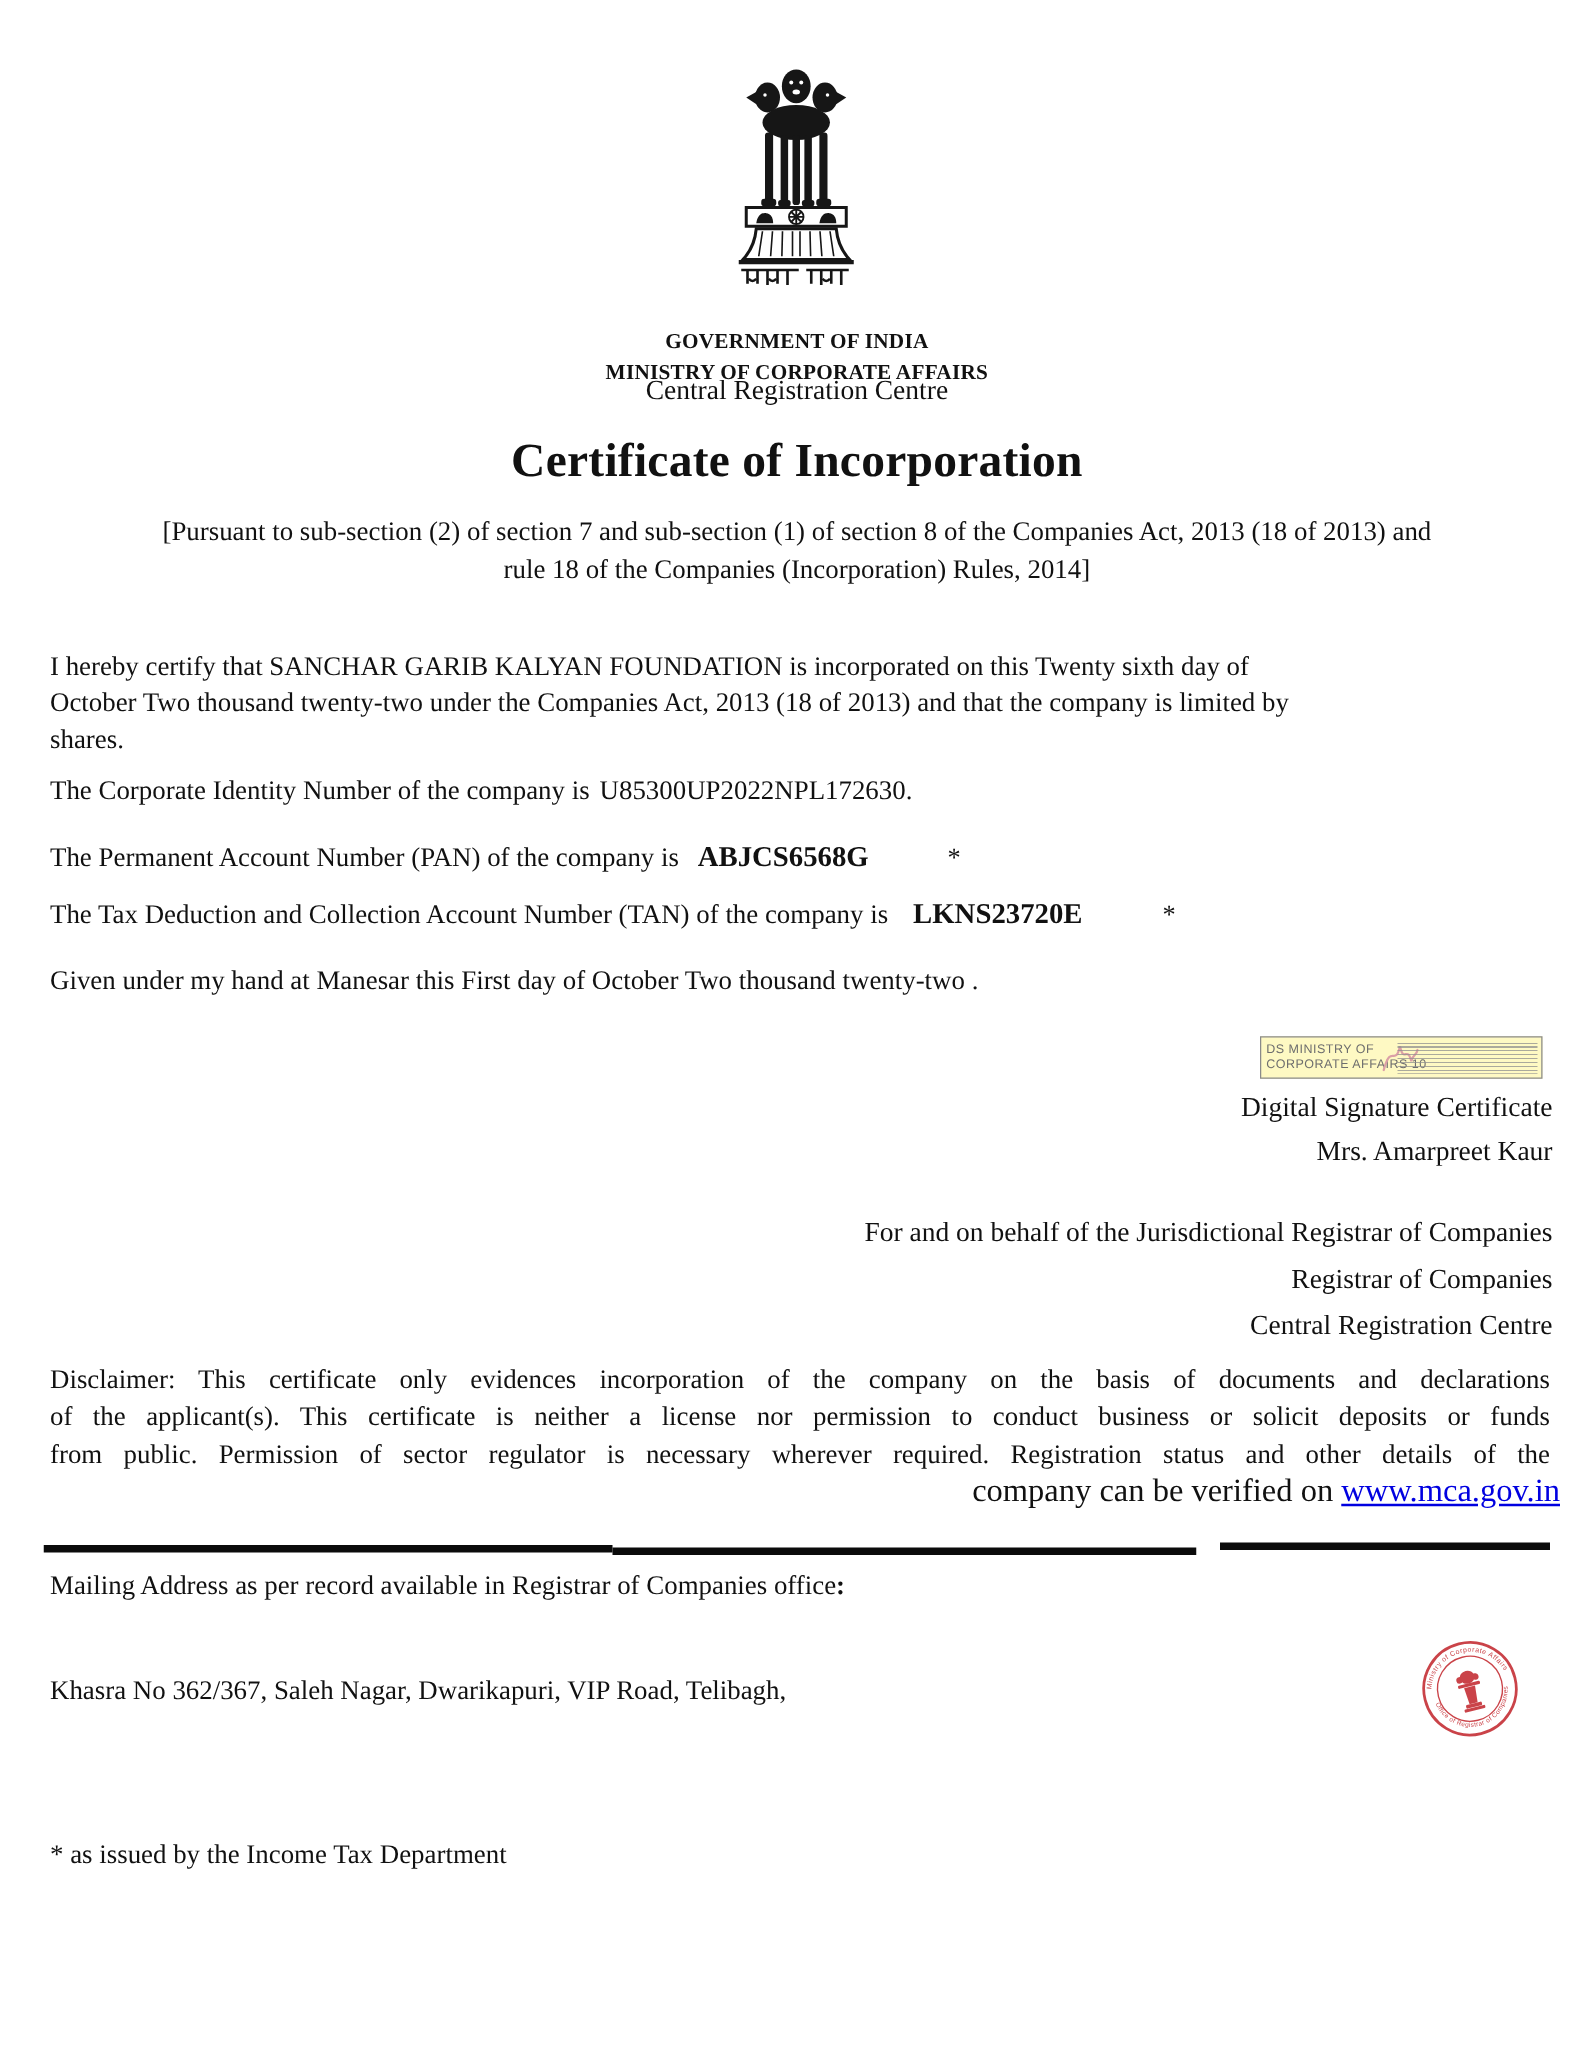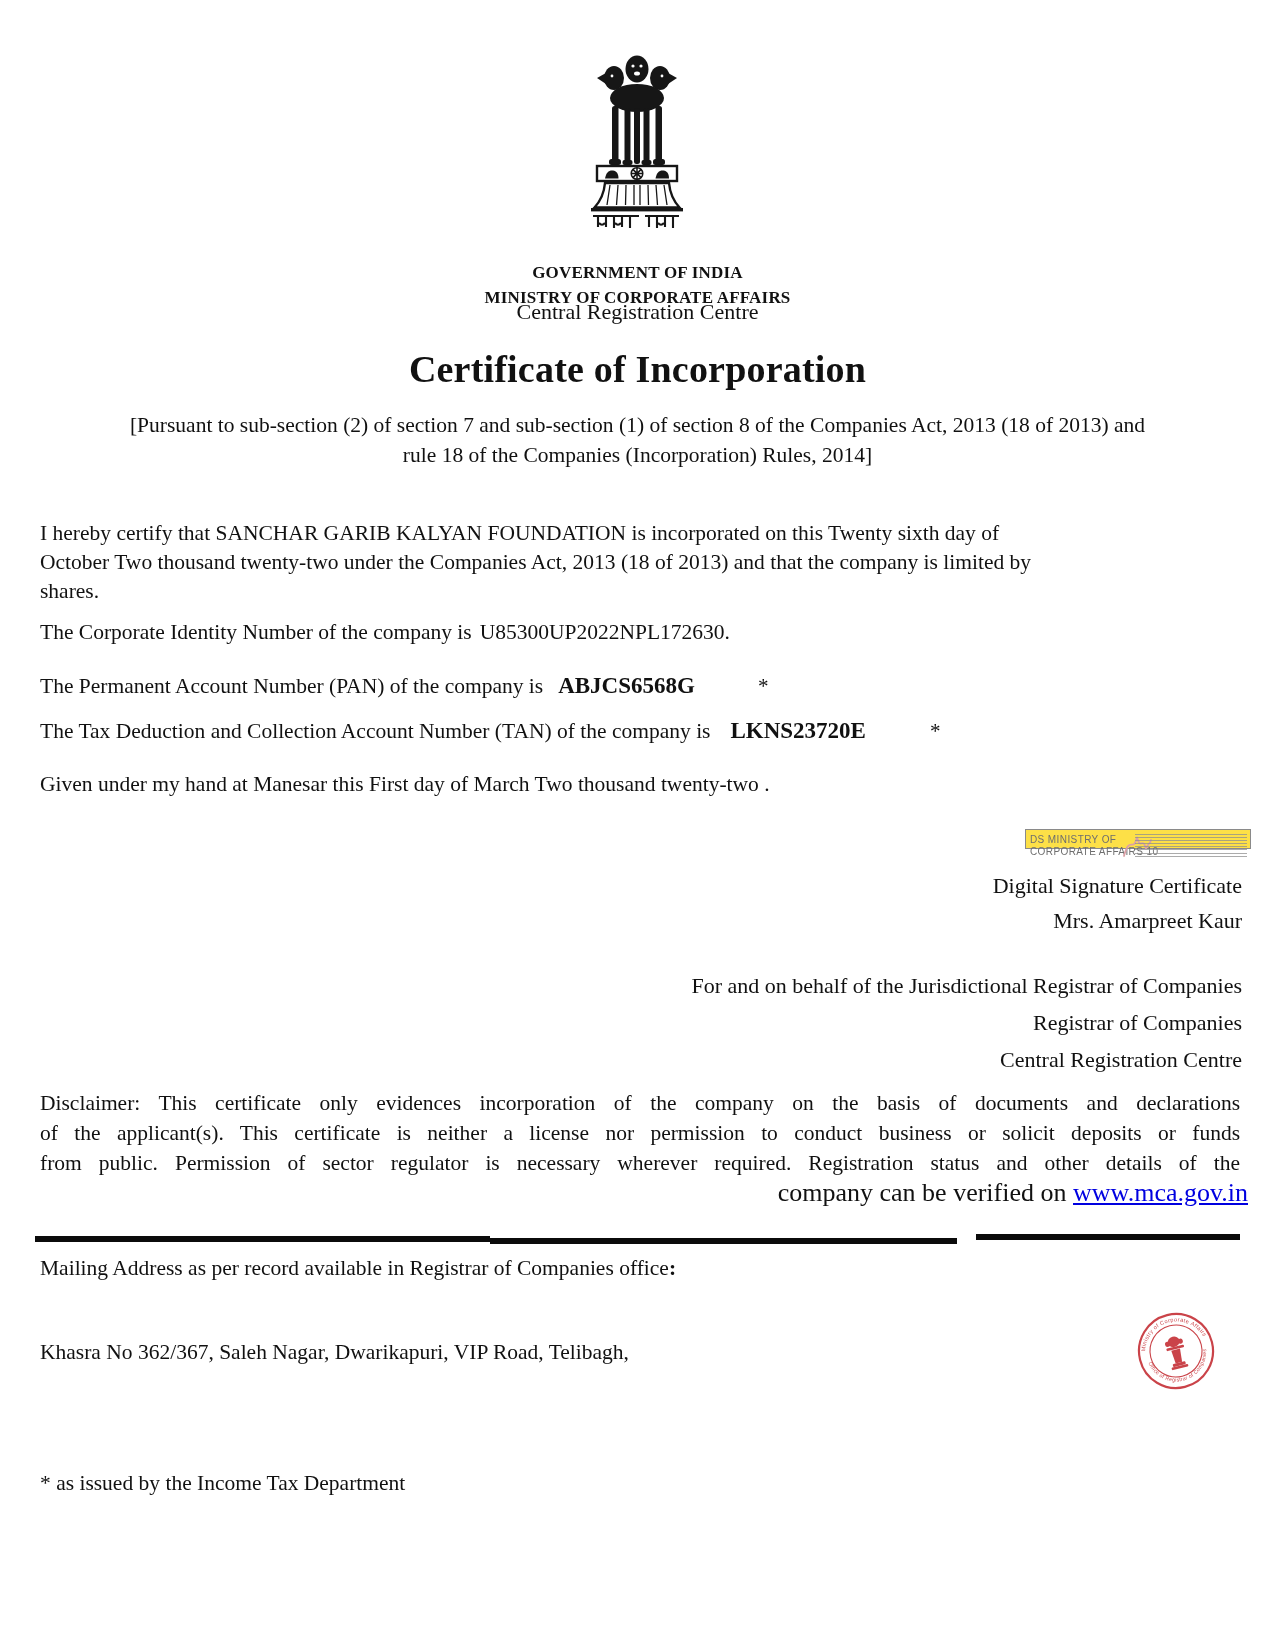--- a/index.html
+++ b/index.html
@@ -33,23 +33,23 @@
     font-size:21.5px;line-height:30px;
     text-align:justify;text-align-last:justify;
   }
   .plain-line{left:48px;width:1200px;font-size:26px;line-height:30px;text-align:right;}
   a.doc-link{color:#0000e0;text-decoration:underline;cursor:pointer;}
   .rule-seg{position:absolute;height:6px;background:#0b0b0b;}
   .mail-line{left:40px;font-size:21.5px;white-space:nowrap;}
   .bold-colon{font-weight:bold;}
   
   .ds-box{
-    left:1008px;top:829px;width:226px;height:20px;
-    border:1.5px solid #8a8a8a;background:#fde047;
-    box-sizing:border-box;cursor:pointer;margin-left:17px;
+    left:1008px;top:829px;width:226px;height:34px;
+    border:1.5px solid #8a8a8a;background:#fef9c3;
+    box-sizing:border-box;cursor:pointer;
   }
   .ds-label{
     position:absolute;left:4px;top:4px;
     font-family:"Liberation Sans", sans-serif;
     font-size:10px;line-height:11.5px;color:#6e6e6e;
     letter-spacing:.4px;white-space:nowrap;
   }
   .ds-swirl{position:absolute;left:92px;top:0px;}
   .ds-fineprint{
     position:absolute;right:3px;top:4px;width:112px;height:25px;
@@ -134,21 +134,21 @@
   </div>
 
   <div class="abs para body-text" style="top:671px">
     <span>The Permanent Account Number (PAN) of the company is</span><span class="value-bold pan-val">ABJCS6568G</span><span class="star pan-star">*</span>
   </div>
 
   <div class="abs para body-text" style="top:716px">
     <span>The Tax Deduction and Collection Account Number (TAN) of the company is</span><span class="value-bold tan-val">LKNS23720E</span><span class="star tan-star">*</span>
   </div>
 
-  <div class="abs para body-text" style="top:770px">Given under my hand at Manesar this First day of March Two thousand twenty-two .</div>
+  <div class="abs para body-text" style="top:770px">Given under my hand at Manesar this First day of October Two thousand twenty-two .</div>
 
   <div class="abs ds-box">
     <div class="ds-label">
       <div>DS MINISTRY OF</div>
       <div>CORPORATE AFFAIRS 10</div>
     </div>
     <svg class="ds-swirl" width="36" height="32" viewBox="0 0 36 32">
       <path d="M6,26 C12,4 15,24 19,7 C22,21 25,6 28,19 C30,12 32,15 33,10" stroke="#dba0a6" stroke-width="1.8" fill="none" stroke-linecap="round"></path>
     </svg>
     <div class="ds-fineprint"></div>

